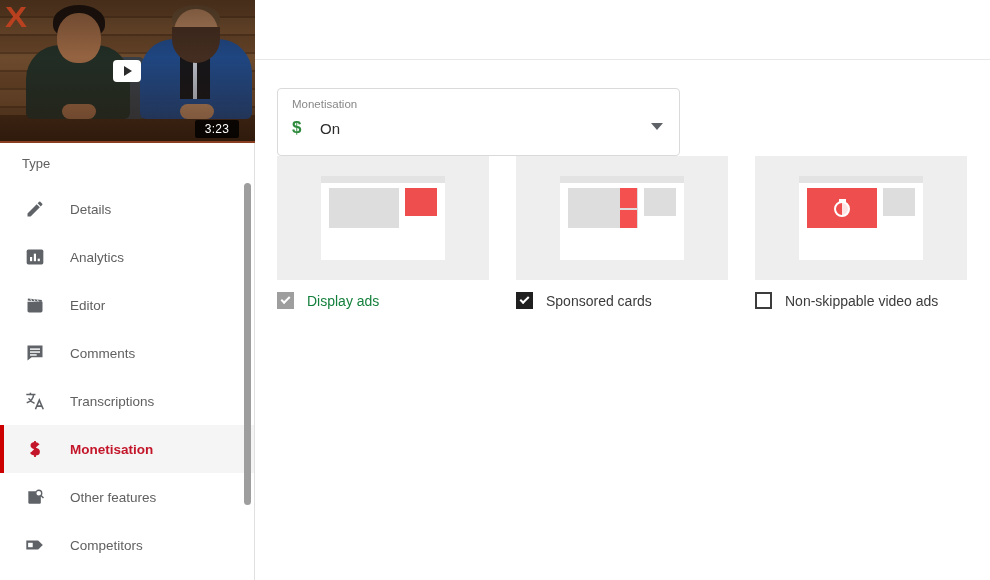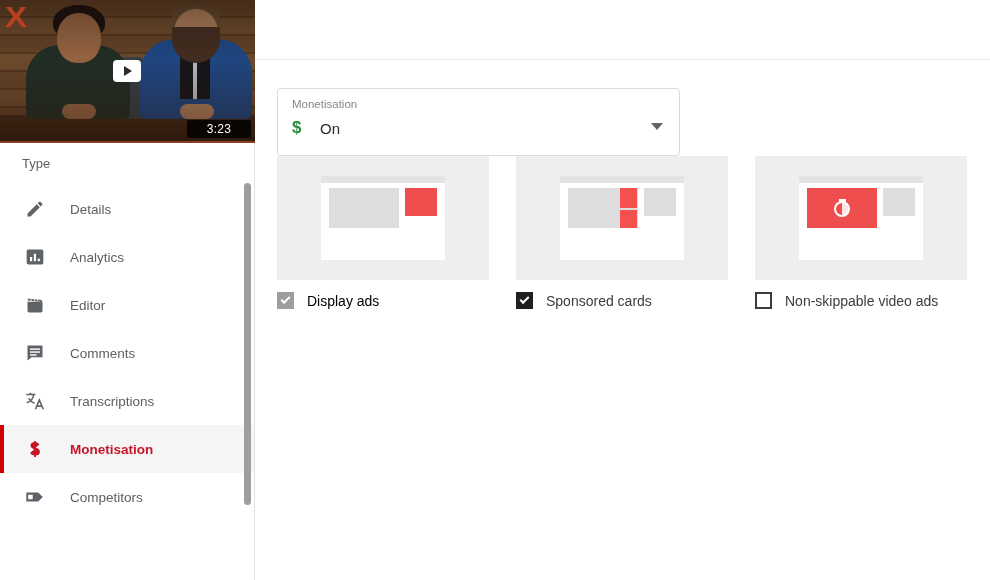--- a/index.html
+++ b/index.html
@@ -81,24 +81,24 @@
     display: flex; align-items: center; justify-content: center;
   }
   .play-btn .tri {
     width: 0; height: 0;
     border-left: 8px solid #2b2b2b;
     border-top: 5px solid transparent;
     border-bottom: 5px solid transparent;
     margin-left: 2px;
   }
   .duration {
-    position: absolute; right: 4px; bottom: 5px;
+    position: absolute; right: 16px; bottom: 5px;
     background: rgba(0,0,0,.82);
     color: #fff; font-size: 12px; line-height: 1;
-    padding: 3px 20px; border-radius: 2px;
+    padding: 3px 10px; border-radius: 2px;
     letter-spacing: .2px;
   }
   .thumb-underline { position: absolute; left:0; right:0; bottom:0; height:2px; background:#8a3f22; }
 
   .video-label {
     height: 40px; display: flex; align-items: center;
     padding-left: 22px;
     font-size: 13px; color: #606060;
   }
 
@@ -234,21 +234,21 @@
   }
   .cb.checked { background: #1f1f1f; }
   .cb.checked-disabled { background: #9e9e9e; }
   .cb.empty { border: 2px solid #3c3c3c; background: #fff; }
   .cb .tick {
     width: 9px; height: 5px;
     border-left: 2px solid #fff; border-bottom: 2px solid #fff;
     transform: rotate(-45deg) translate(1px,-1px);
   }
   .cb-label { margin-left: 13px; font-size: 14px; color: #3c3c3c; }
-  .cb-label.muted { color: #000000; }
+  .cb-label.muted { color: #15803d; }
 </style>
 </head>
 <body>
 
 <div class="app">
 
   <aside class="sidebar">
 
     <div class="thumb-wrap">
       <div class="thumb-bg"></div>
@@ -342,20 +342,30 @@
       <div class="nav-item active">
         <span class="ico">
           <svg width="20" height="20" viewBox="0 0 24 24" fill="none" stroke="#c4162a" stroke-width="2.2">
             <path d="M12 2.5v19"></path>
             <path d="M16.5 7c-.8-1.6-2.5-2.4-4.5-2.4-2.5 0-4.3 1.2-4.3 3.2 0 2.2 2 2.9 4.3 3.5 2.6.6 4.8 1.4 4.8 3.9 0 2.2-2 3.5-4.8 3.5-2.3 0-4.2-.9-5-2.6"></path>
           </svg>
         </span>
         <span class="lbl">Monetisation</span>
       </div>
 
+      <div class="nav-item">
+        <span class="ico">
+          <svg width="20" height="20" viewBox="0 0 24 24" fill="#5f6368">
+            <path d="M4 5h9l6 6v8a1 1 0 01-1 1H5a1 1 0 01-1-1V5z"></path>
+            <circle cx="16.5" cy="7.5" r="3.6" fill="#fff" stroke="#5f6368" stroke-width="1.6"></circle>
+            <path d="M19.2 10.2l3 3" stroke="#5f6368" stroke-width="1.8"></path>
+          </svg>
+        </span>
+        <span class="lbl">Other features</span>
+      </div>
 
       <div class="nav-item">
         <span class="ico">
           <svg width="22" height="22" viewBox="0 0 24 24" fill="#5f6368">
             <path d="M2.5 7h13l5 5-5 5h-13V7z"></path>
             <rect x="4.5" y="9.6" width="5" height="4.8" fill="#fff"></rect>
           </svg>
         </span>
         <span class="lbl">Competitors</span>
       </div>

